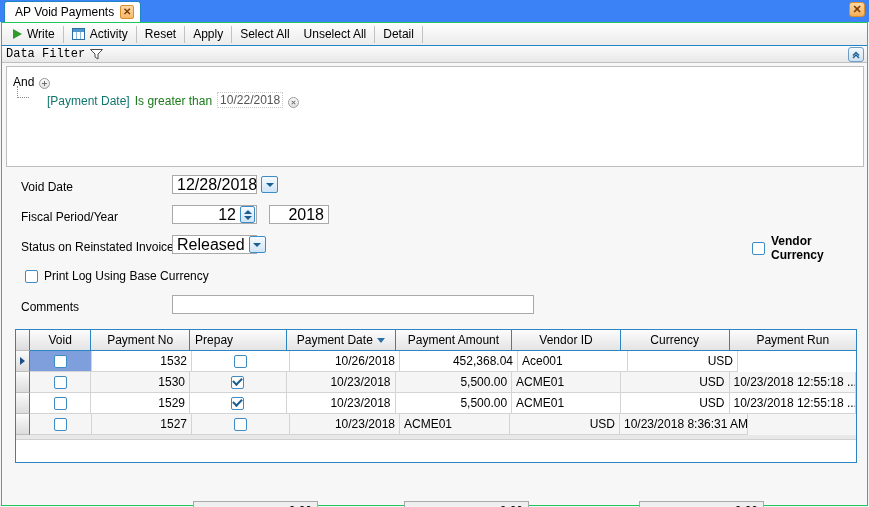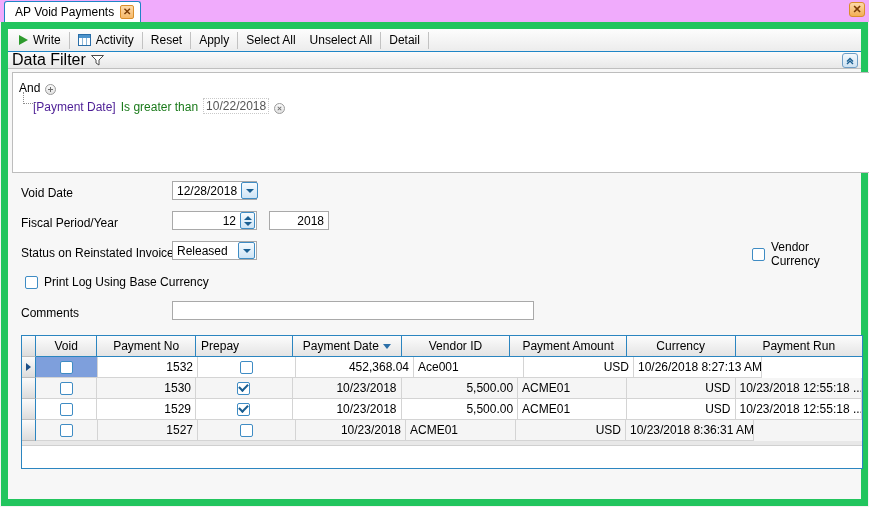--- a/index.html
+++ b/index.html
@@ -13,21 +13,21 @@
   #app {
     position: relative;
     width: 869px; height: 507px;
     overflow: hidden;
     background: #f4f4f4;
   }
 
   
   .tabstrip {
     position: absolute; left: 0; top: 0; width: 869px; height: 22px;
-    background: #f0abfc;
+    background: #3b82f6;
   }
   .tab {
     position: absolute; left: 4px; top: 1px;
     height: 21px;
     padding: 0 6px 0 10px;
     display: flex; align-items: center; gap: 6px;
     background: #ffffff;
     border: 1px solid #1f85c6;
     border-bottom: none;
     border-radius: 3px 3px 0 0;
@@ -52,21 +52,21 @@
     border-radius: 3px;
     display: flex; align-items: center; justify-content: center;
     font-size: 11px; font-weight: bold; color: #7a3b05;
     cursor: pointer;
   }
 
   
   .client {
     position: absolute; left: 1px; top: 22px;
     width: 867px; height: 484px;
-    border: 7px solid #22c55e;
+    border: 1px solid #22c55e;
     background: #f7f7f7;
   }
 
   
   .toolbar {
     position: absolute; left: 0; top: 0; right: 0; height: 23px;
     background: linear-gradient(#fdfdfd, #ececec);
     border-bottom: 1px solid #1f85c6;
     display: flex; align-items: center;
     padding-left: 4px;
@@ -96,21 +96,21 @@
 
   
   .filter-head {
     position: absolute; left: 0; top: 23px; right: 0; height: 17px;
     background: linear-gradient(#fbfbfb, #e8e8e8);
     border-bottom: 1px solid #bfbfbf;
     display: flex; align-items: center;
     padding-left: 4px;
     gap: 5px;
   }
-  .filter-head .title { font-size: 16px; }
+  .filter-head .title { font-size: 12px; font-family: Liberation Mono, monospace; }
   .ico-funnel { width: 13px; height: 11px; display: block; }
   .collapse-btn {
     position: absolute; right: 3px; top: 1px;
     width: 16px; height: 15px;
     border: 1px solid #6f9dc4;
     border-radius: 3px;
     background: linear-gradient(#f3f9fd, #cfe2f2);
     display: flex; align-items: center; justify-content: center;
     cursor: pointer;
   }
@@ -125,21 +125,21 @@
   }
   .frow { display: flex; align-items: flex-end; gap: 5px; height: 16px; }
   .frow.child { margin-top: 3px; padding-left: 14px; position: relative; }
   .tree-elbow {
     position: absolute; left: 4px; top: -6px;
     width: 12px; height: 12px;
     border-left: 1px dotted #8d8d8d;
     border-bottom: 1px dotted #8d8d8d;
   }
   .op-and { color: #000; }
-  .fld-name { color: #4c1d95; }
+  .fld-name { color: #0f766e; margin-left: 20px; }
   .fld-op { color: #1a7a1a; }
   .fld-val {
     color: #555; padding: 0 2px;
     border: 1px dotted #c9c9c9;
   }
   .circ-btn {
     width: 11px; height: 11px; border-radius: 50%;
     border: 1px solid #9a9a9a;
     background: linear-gradient(#fbfbfb, #e2e2e2);
     position: relative; cursor: pointer; flex: none;
@@ -147,30 +147,30 @@
   .circ-btn.plus::before, .circ-btn.plus::after,
   .circ-btn.x::before, .circ-btn.x::after {
     content: ""; position: absolute; background: #6d6d6d;
   }
   .circ-btn.plus::before { left: 2px; top: 4px; width: 5px; height: 1px; }
   .circ-btn.plus::after { left: 4px; top: 2px; width: 1px; height: 5px; }
   .circ-btn.x::before { left: 2px; top: 4px; width: 5px; height: 1px; transform: rotate(45deg); }
   .circ-btn.x::after  { left: 2px; top: 4px; width: 5px; height: 1px; transform: rotate(-45deg); }
 
   
-  .form { position: absolute; left: 4px; top: 146px; right: 0; height: 150px; }
+  .form { position: absolute; left: 10px; top: 146px; right: 0; height: 150px; }
   .lbl { position: absolute; font-size: 12px; color: #000; white-space: nowrap; }
 
   .tbox {
     position: absolute;
     border: 1px solid #a9a9a9;
     background: #ffffff;
     height: 19px;
     display: flex; align-items: center;
-    font-size: 12px;
+    font-size: 16px;
   }
   .tbox > .val { flex: 1; padding: 0 4px; }
   .tbox.num > .val { text-align: right; }
   .tbox.ctr > .val { text-align: center; }
 
   .dd-arrow {
     width: 17px; height: 17px; flex: none;
     border: 1px solid #3f8cc4;
     border-radius: 2px;
     background: linear-gradient(#f6fbfe, #cfe4f5);
@@ -385,21 +385,21 @@
       </div>
 
       <span class="lbl" style="left:9px; top:71px;">Status on Reinstated Invoices</span>
       <div class="tbox" style="left:160px; top:66px; width:85px;">
         <span class="val">Released</span>
         <span class="dd-arrow">
             <i></i>
           </span>
       </div>
 
-      <div class="cbrow" style="left:740px; top:65px;">
+      <div class="cbrow" style="left:740px; top:65px;font-weight:bold;">
         <span class="cbox"></span>
         <span>Vendor Currency</span>
       </div>
 
       <div class="cbrow" style="left:13px; top:100px;">
         <span class="cbox"></span>
         <span>Print Log Using Base Currency</span>
       </div>
 
       <span class="lbl" style="left:9px; top:131px;">Comments</span>
@@ -417,49 +417,49 @@
         <div class="gh" style="width:100px;text-align:center;">
             <span>Payment No</span>
           </div>
         <div class="gh" style="width:98px; justify-content:flex-start; padding-left:5px;">
             <span>Prepay</span>
           </div>
         <div class="gh" style="width:110px;">
             <span>Payment Date</span>
             <span class="sort-desc"></span>
           </div>
+        <div class="gh" style="width:118px;">
+            <span>Payment Amount</span>
+          </div>
         <div class="gh" style="width:110px;">
             <span>Vendor ID</span>
-          </div>
-        <div class="gh" style="width:118px;">
-            <span>Payment Amount</span>
           </div>
         <div class="gh" style="width:110px;">
             <span>Currency</span>
           </div>
         <div class="gh" style="width:128px; border-right:none;">
             <span>Payment Run</span>
           </div>
       </div>
 
       <div class="grow">
         <div class="rowhdr">
             <span class="caret"></span>
           </div>
         <div class="gc ctr sel" style="width:62px;">
             <span class="cbox"></span>
           </div>
         <div class="gc right" style="width:100px;">1532</div>
         <div class="gc ctr" style="width:98px;">
             <span class="cbox"></span>
           </div>
+        <div class="gc right" style="width:110px;">10/26/2018</div>
         <div class="gc right" style="width:118px;">452,368.04</div>
         <div class="gc" style="width:110px;">Ace001</div>
         <div class="gc right" style="width:110px;">USD</div>
-        <div class="gc" style="width:128px;">10/26/2018 8:27:13 AM</div>
       </div>
 
       <div class="grow alt">
         <div class="rowhdr"></div>
         <div class="gc ctr" style="width:62px;">
             <span class="cbox"></span>
           </div>
         <div class="gc right" style="width:100px;">1530</div>
         <div class="gc ctr" style="width:98px;">
             <span class="cbox checked"></span>

